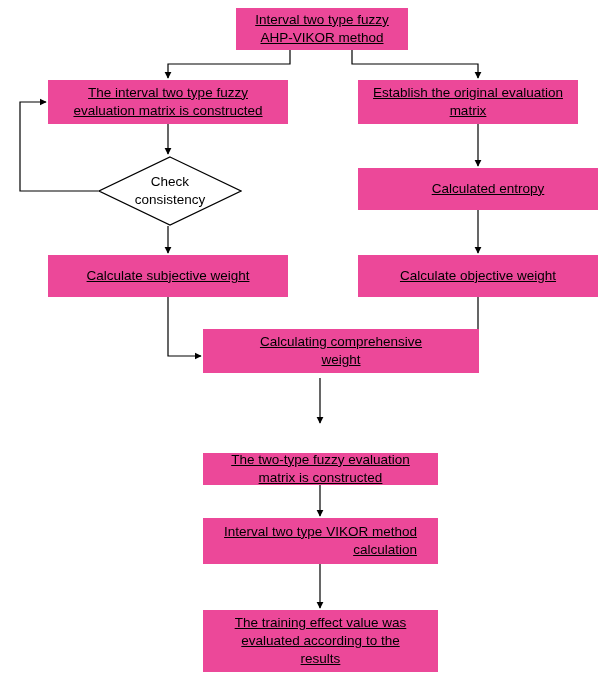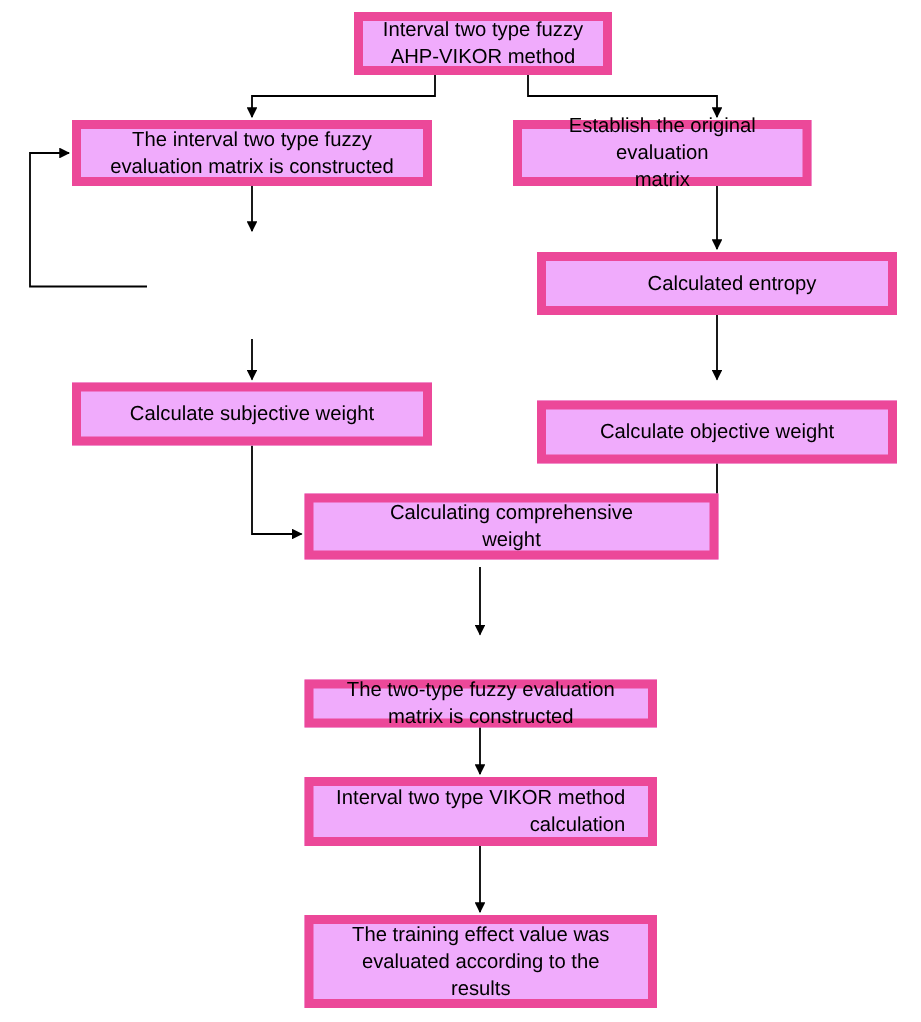--- a/index.html
+++ b/index.html
@@ -11,31 +11,32 @@
     position: relative;
     width: 614px;
     height: 681px;
     background: #ffffff;
     font-family: "Liberation Sans", sans-serif;
     overflow: hidden;
   }
   .node {
     position: absolute;
     box-sizing: border-box;
-    background: #f0abfc;
+    background: #ec4899;
     border: 6px solid #ec4899;
     color: #000000;
     font-size: 13.5px;
     line-height: 1.35;
     text-align: center;
     display: flex;
     align-items: center;
     justify-content: center;
     padding: 2px 6px;
     white-space: pre-line;
+    text-decoration: underline;
   }
   .diamond-wrap {
     position: absolute;
     box-sizing: border-box;
   }
   .diamond-wrap svg {
     position: absolute;
     left: 0;
     top: 0;
   }
@@ -101,29 +102,36 @@
       <path d="M 98 191 L 20 191 L 20 102 L 46 102"></path>
     </g>
   </svg>
 
   <div class="node" style="left:236px; top:8px; width:172px; height:42px;">Interval two type fuzzy
 AHP-VIKOR method</div>
 
   <div class="node" style="left:48px; top:80px; width:240px; height:44px;">The interval two type fuzzy
 evaluation matrix is constructed</div>
 
-  <div class="node" style="left:342px; top:80px; width:199px; height:44px;">Establish the original evaluation
+  <div class="node" style="left:358px; top:80px; width:220px; height:44px;">Establish the original evaluation
 matrix</div>
 
+  <div class="diamond-wrap" style="left:98px; top:156px; width:144px; height:70px;">
+    <svg width="144" height="70" viewBox="0 0 144 70">
+      <polygon points="72,1 143,35 72,69 1,35" fill="#ffffff" stroke="#000000" stroke-width="1.2"></polygon>
+    </svg>
+    <div class="diamond-label">Check
+consistency</div>
+  </div>
 
   <div class="node" style="left:358px; top:168px; width:240px; height:42px;padding-left:26px;">Calculated entropy</div>
 
   <div class="node" style="left:48px; top:255px; width:240px; height:42px;">Calculate subjective weight</div>
 
-  <div class="node" style="left:358px; top:255px; width:240px; height:42px;margin-top:12px;">Calculate objective weight</div>
+  <div class="node" style="left:358px; top:255px; width:240px; height:42px;">Calculate objective weight</div>
 
   <div class="node" style="left:203px; top:329px; width:276px; height:44px;">Calculating comprehensive
 weight</div>
 
   <div class="node" style="left:203px; top:425px; width:235px; height:32px;margin-top:28px;">The two-type fuzzy evaluation
 matrix is constructed</div>
 
   <div class="node" style="left:203px; top:518px; width:235px; height:46px;text-align:right;">Interval two type VIKOR method
 calculation</div>
 

